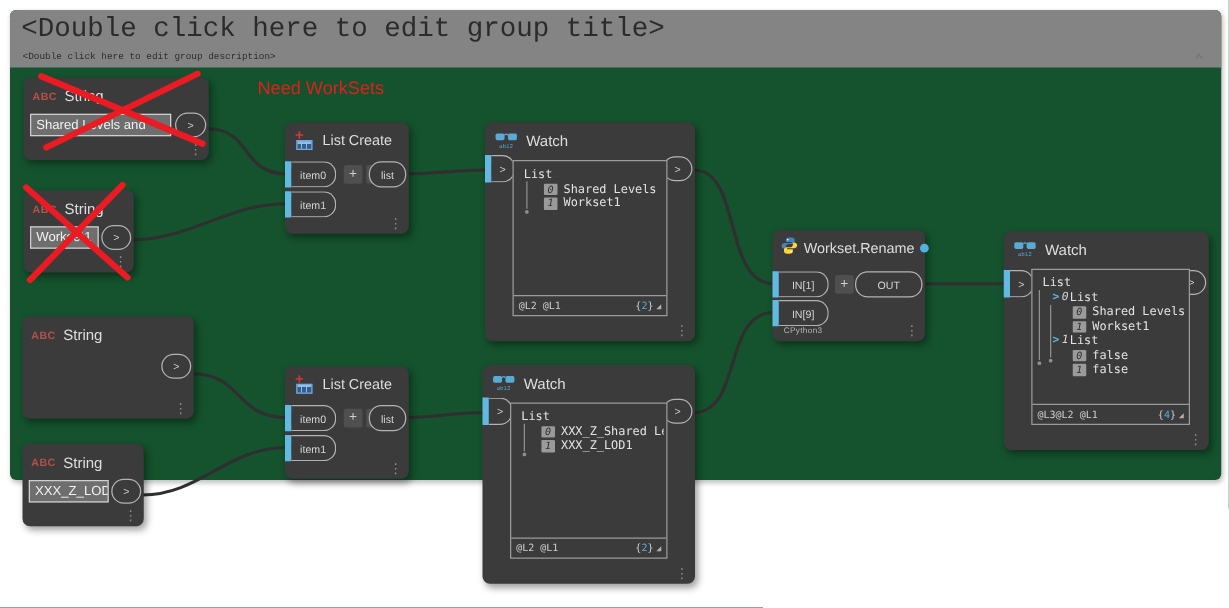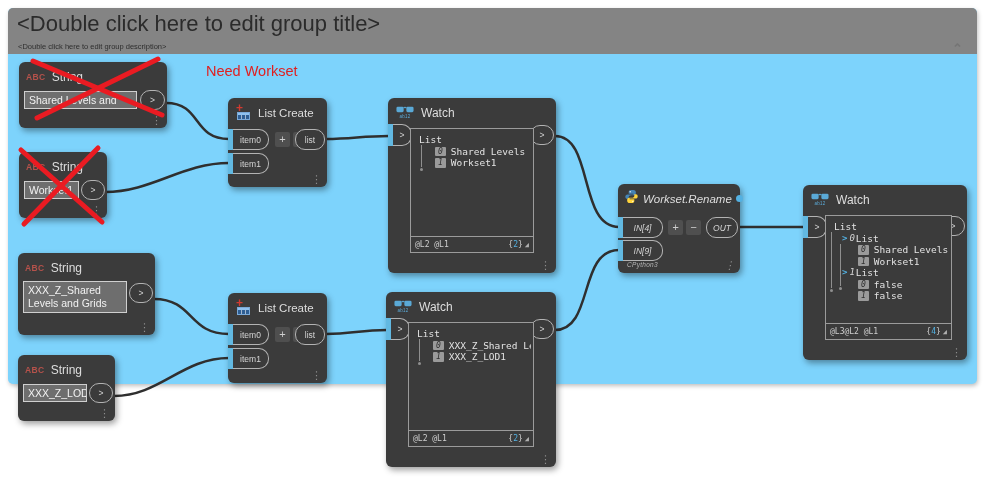--- a/index.html
+++ b/index.html
@@ -1,21 +1,21 @@
 <!DOCTYPE html>
 <html><head>
 <meta charset="utf-8">
 <style>
   html,body{margin:0;padding:0;}
   body{width:983px;height:486px;background:#ffffff;position:relative;overflow:hidden;
        font-family:"Liberation Sans",sans-serif;}
 
   
-  .group{position:absolute;left:8px;top:8px;width:969px;height:376px;background:#7dd3fc;
-         border-radius:5px;box-shadow:1px 2px 4px rgba(0,0,0,.25);}
+  .group{position:absolute;left:8px;top:8px;width:969px;height:376px;background:#14532d;
+         border-radius:5px;box-shadow:1px 2px 4px rgba(0,0,0,.25);font-family:Liberation Mono, monospace;}
   .group-header{position:absolute;left:0;top:0;right:0;height:46px;background:#848484;
                 border-radius:5px 5px 0 0;}
   .group-title{position:absolute;left:9px;top:3px;font-size:22px;color:#2b2b2b;white-space:nowrap;}
   .group-desc{position:absolute;left:10px;top:34px;font-size:7.5px;color:#2e2e2e;white-space:nowrap;text-align:center;}
   .group-collapse{position:absolute;right:14px;bottom:-2px;color:#757575;font-size:13px;font-weight:bold;}
 
   
   .node{position:absolute;background:#3b3b3b;border-radius:6px;z-index:10;color:#d9d9d9;
         box-shadow:2px 3px 6px rgba(0,0,0,.38);}
   .nheader{display:flex;align-items:center;gap:6px;padding:5px 7px 2px 7px;height:19px;}
@@ -91,21 +91,21 @@
       <path d="M326,139 C352,139 362,136 389,136"></path>
       <path d="M555,136 C594,136 578,227 619,227"></path>
       <path d="M154,299 C194,299 188,334 229,334"></path>
       <path d="M114,396 C160,396 182,358 229,358"></path>
       <path d="M326,334 C352,334 360,330 387,330"></path>
       <path d="M555,330 C594,330 578,250 619,250"></path>
       <path d="M739,227 C764,227 778,227 804,227"></path>
     </g>
   </svg>
 
-  <div class="note">Need Workset</div>
+  <div class="note">Need WorkSets</div>
 
   <div class="node" style="left:19px;top:62px;width:148px;height:66px;">
     <div class="nheader">
       <span class="abc">ABC</span>
       <span class="ntitle">String</span>
     </div>
     <div class="tbox" style="left:5px;top:29px;width:113px;height:18px;">Shared Levels and Grids</div>
     <div class="port" style="right:2px;top:28px;width:25px;height:20px;">
       <span>&gt;</span>
     </div>
@@ -122,21 +122,20 @@
       <span>&gt;</span>
     </div>
     <div class="dots">⋮</div>
   </div>
 
   <div class="node" style="left:18px;top:253px;width:137px;height:82px;">
     <div class="nheader">
       <span class="abc">ABC</span>
       <span class="ntitle">String</span>
     </div>
-    <div class="tbox" style="left:5px;top:28px;width:104px;height:32px;">XXX_Z_Shared Levels and Grids</div>
     <div class="port" style="right:2px;top:30px;width:24px;height:20px;">
       <span>&gt;</span>
     </div>
     <div class="dots">⋮</div>
   </div>
 
   <div class="node" style="left:18px;top:355px;width:97px;height:66px;">
     <div class="nheader">
       <span class="abc">ABC</span>
       <span class="ntitle">String</span>
@@ -271,44 +270,44 @@
         <div class="vdot" style="left:9px;top:39px;"></div>
       </div>
       <div class="wfooter">
         <span>@L2 @L1</span>
         <span><span>{</span><span class="cyan">2</span><span>}</span><span class="rsz">◢</span></span>
       </div>
     </div>
     <div class="dots">⋮</div>
   </div>
 
-  <div class="node" style="left:618px;top:184px;width:122px;height:89px;font-style:italic;">
+  <div class="node" style="left:618px;top:184px;width:122px;height:89px;">
     <div class="nheader" style="padding:5px 5px 2px 6px;gap:4px;">
       <span class="icon-py">
         <svg width="15" height="15" viewBox="0 0 16 16">
           <path fill="#4584b6" d="M8,1C5.8,1 5,2 5,3.2V5h5v0.8H3.8C2.2,5.8 1.4,7 1.4,8.3c0,1.3 0.7,2.2 2,2.2H5V8.8C5,7.4 6.2,6.6 7.6,6.6h2.8c1.3,0 2.2-0.9 2.2-2.2V3.2C12.6,2 11.4,1 10,1H8z"></path>
           <circle cx="6.6" cy="2.9" r="0.7" fill="#ffffff"></circle>
           <path fill="#ffd43b" d="M8,15c2.2,0 3-1 3-2.2V11H6v-0.8h6.2c1.6,0 2.4-1.2 2.4-2.5c0-1.3-0.7-2.2-2-2.2H11v1.7c0,1.4-1.2,2.2-2.6,2.2H5.6c-1.3,0-2.2,0.9-2.2,2.2v1.2C3.4,14 4.6,15 6,15H8z"></path>
           <circle cx="9.4" cy="13.1" r="0.7" fill="#ffffff"></circle>
         </svg>
       </span>
       <span class="ntitle small">Workset.Rename</span>
       <span class="bluedot"></span>
     </div>
     <div class="bluebar" style="left:0;top:33px;height:21px;"></div>
     <div class="port incap" style="left:5px;top:33px;width:40px;height:21px;">
-      <span>IN[4]</span>
+      <span>IN[1]</span>
     </div>
     <div class="bluebar" style="left:0;top:56px;height:21px;"></div>
     <div class="port incap" style="left:5px;top:56px;width:40px;height:21px;">
       <span>IN[9]</span>
     </div>
     <div class="btn" style="left:50px;top:36px;">+</div>
     <div class="btn" style="left:68px;top:36px;">−</div>
-    <div class="port" style="right:2px;top:33px;width:32px;height:21px;">
+    <div class="port" style="right:2px;top:33px;width:54px;height:21px;">
       <span>OUT</span>
     </div>
     <div class="engine">CPython3</div>
     <div class="dots">⋮</div>
   </div>
 
   <div class="node" style="left:803px;top:185px;width:164px;height:175px;">
     <div class="nheader">
       <span class="icon-watch">
         <svg width="18" height="10" viewBox="0 0 20 10">

